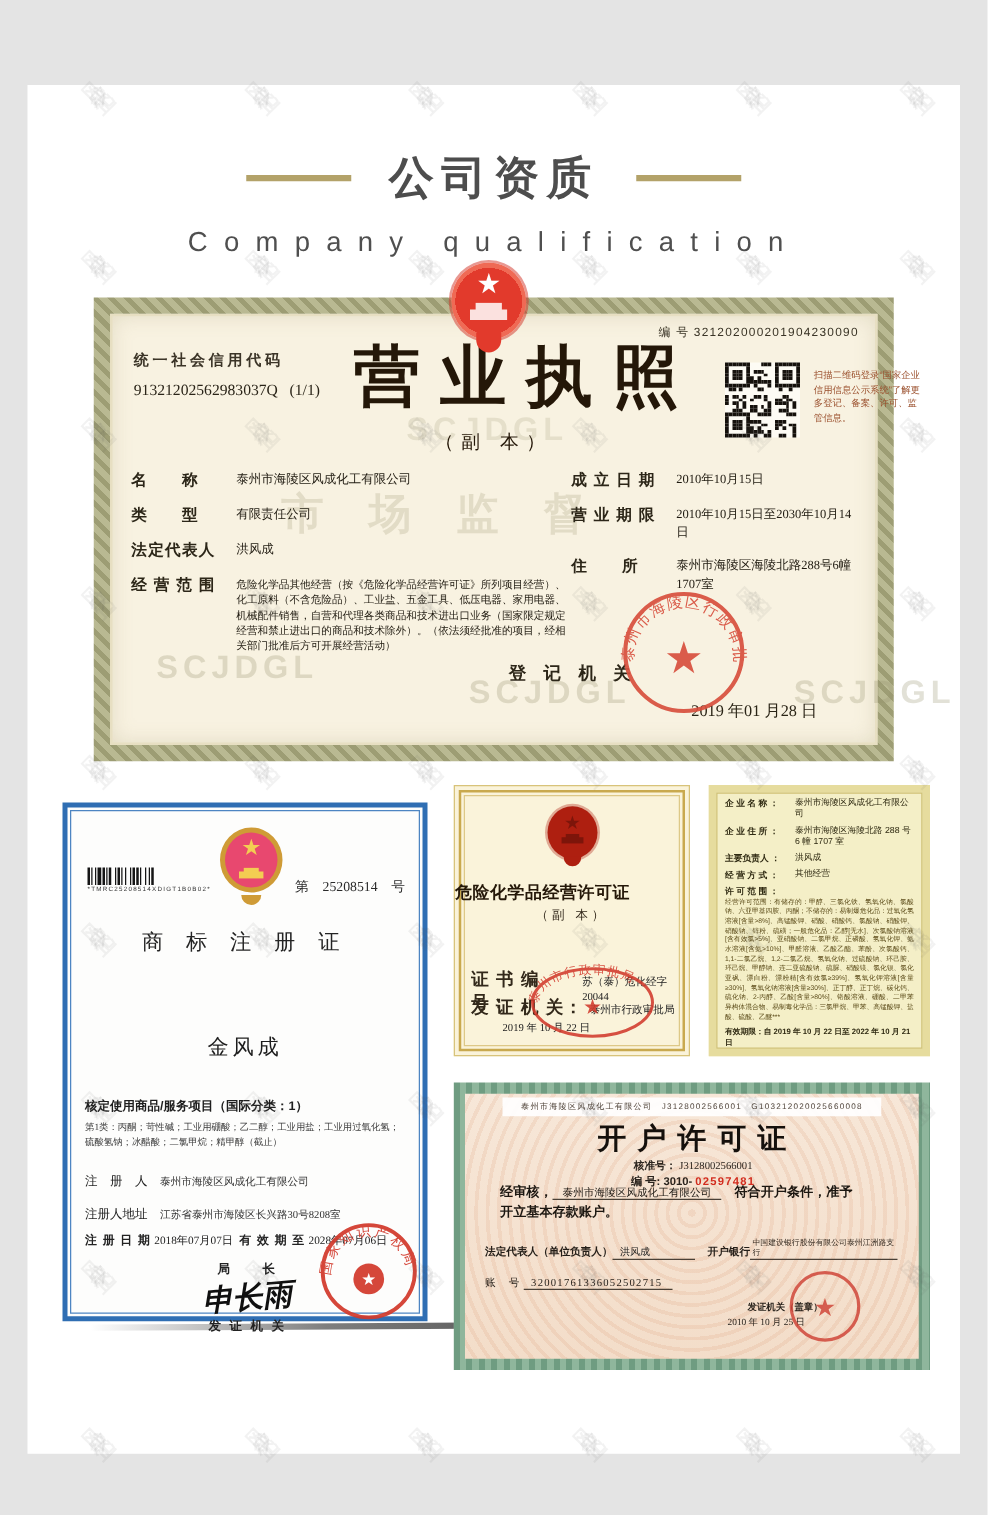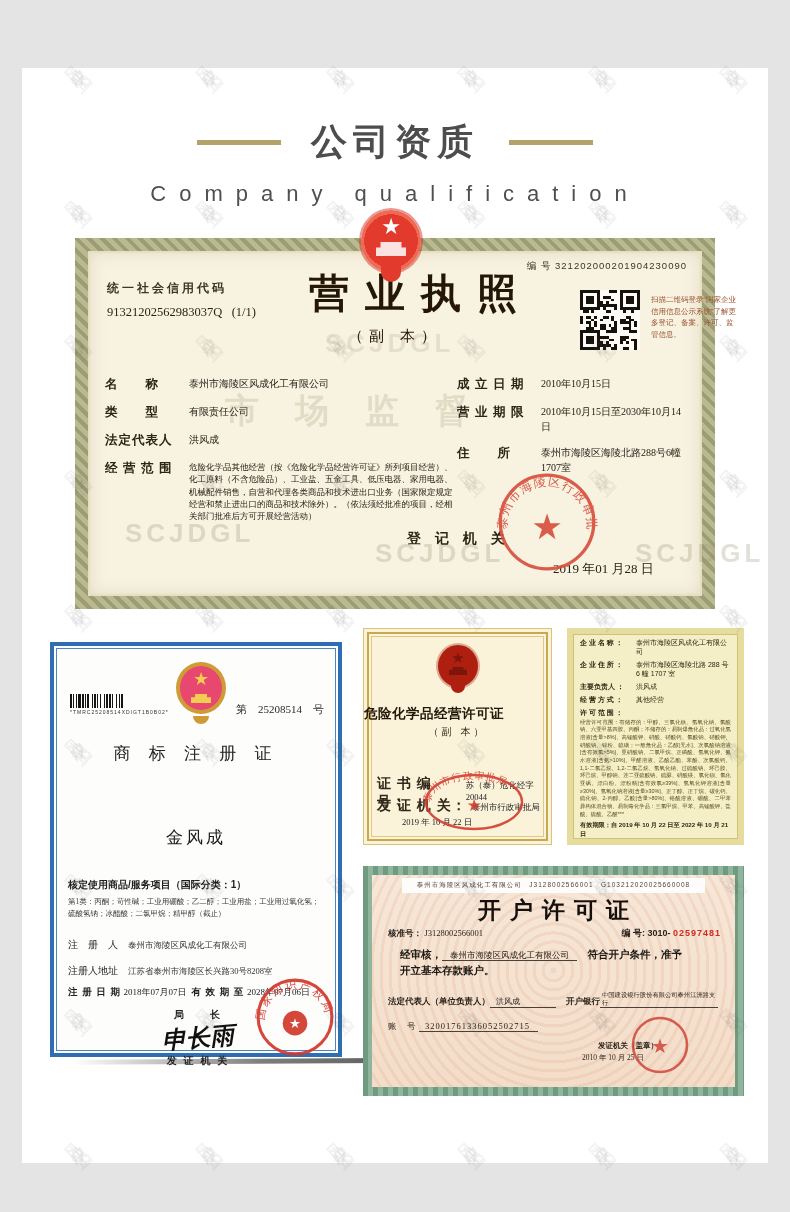--- a/index.html
+++ b/index.html
@@ -40,21 +40,21 @@
     background:repeating-linear-gradient(45deg,#9d9d74 0 4px,#b9b992 4px 9px); }
   .license-paper { position:absolute; inset:13px; background:#f8f2e1;
     box-shadow:inset 0 0 0 2px #e7dfc2, inset 0 0 18px rgba(150,140,90,.25); }
   .license-content { position:absolute; inset:0; z-index:2; }
   .blc-wm { position:absolute; font-weight:bold; color:rgba(150,148,110,.28); letter-spacing:4px; font-size:26px; }
   .blc-wm-big { position:absolute; font-weight:bold; color:rgba(150,140,105,.22); font-size:34px; letter-spacing:36px; top:150px; left:150px; }
   .blc-credit { position:absolute; left:32px; top:42px; }
   .blc-credit-label { font-size:12px; font-weight:bold; letter-spacing:3px; color:#3c3528; }
   .blc-credit-code { margin-top:8px; font-size:12.5px; font-family:"Liberation Serif",serif; color:#2a2418; }
   .blc-title { position:absolute; left:0; top:28px; width:100%; text-align:center; }
-  .blc-title-main { font-size:40px; font-weight:bold; letter-spacing:16px; color:#241708; text-indent:16px;margin-left:36px; }
+  .blc-title-main { font-size:53px; font-weight:bold; letter-spacing:16px; color:#241708; text-indent:16px;margin-left:36px; }
   .blc-title-sub { margin-top:6px; font-size:15px; letter-spacing:6px; color:#241708; }
   .blc-serial { position:absolute; right:28px; top:22px; font-size:9.5px; color:#3a3426; letter-spacing:1px; }
   .qr { position:absolute; left:505px; top:52px; width:60px; height:60px; display:grid;
     grid-template-columns:repeat(21,1fr); grid-template-rows:repeat(21,1fr); background:#fdfbf4; }
   .qr div.on { background:#15110c; }
   .qr-note { position:absolute; left:576px; top:56px; width:88px; font-size:7.5px; line-height:1.55; color:#9a4f2c; }
   .blc-fields { position:absolute; left:30px; top:138px; right:26px; display:flex; }
   .blc-col-l { width:352px; }
   .blc-col-r { flex:1; }
   .blc-row { display:flex; margin-bottom:11px; }
@@ -137,21 +137,21 @@
   .ap { position:absolute; left:341px; top:798px; width:381px; height:230px; z-index:2;
     background:repeating-linear-gradient(90deg,#6f9c81 0 5px,#8fb69c 5px 10px); padding:9px; }
   .ap-paper { position:relative; width:100%; height:100%;
     background:
       repeating-radial-gradient(circle at 50% 45%, rgba(213,137,95,.14) 0 3px, rgba(255,255,255,0) 3px 9px),
       linear-gradient(#f7e7d8,#f3ddc9); }
   .ap-header { position:absolute; left:30px; right:30px; top:3px; height:15px; background:rgba(255,255,255,.92);
     font-size:6.5px; color:#50443a; display:flex; align-items:center; justify-content:center; letter-spacing:1px; }
   .ap-title { position:absolute; left:0; top:20px; width:100%; text-align:center; font-size:23px; font-weight:bold;
     font-family:"Liberation Serif",serif; letter-spacing:9px; color:#15100c; text-indent:9px; }
-  .ap-line1 { position:absolute; left:16px; right:14px; top:52px; display:flex; justify-content:space-between; align-items:center; }
+  .ap-line1 { position:absolute; left:16px; right:14px; top:52px; display:flex; justify-content:space-between; align-items:center;flex-direction:column; }
   .ap-approval { font-size:8.5px; color:#2b241e; }
   .ap-approval span { font-family:"Liberation Serif",serif; }
   .ap-no { font-size:9px; font-weight:bold; color:#2b241e; }
   .ap-no .red { color:#d22c1e; letter-spacing:1px; }
   .ap-review { position:absolute; left:28px; right:14px; top:72px; font-size:10.5px; font-weight:bold; color:#1c1711; line-height:1.5; }
   .ap-ul { border-bottom:1px solid #4a4036; padding:0 8px; font-size:8.5px; font-weight:normal; font-family:"Liberation Serif",serif; }
   .ap-row2 { position:absolute; left:16px; right:10px; top:116px; display:flex; align-items:flex-end; }
   .ap-legal-label { font-size:8.5px; font-weight:bold; color:#241e18; }
   .ap-legal-name { border-bottom:1px solid #4a4036; min-width:66px; font-size:8px; font-family:"Liberation Serif",serif; padding:0 6px; }
   .ap-bank-label { font-size:8.5px; font-weight:bold; margin-left:10px; color:#241e18; }

